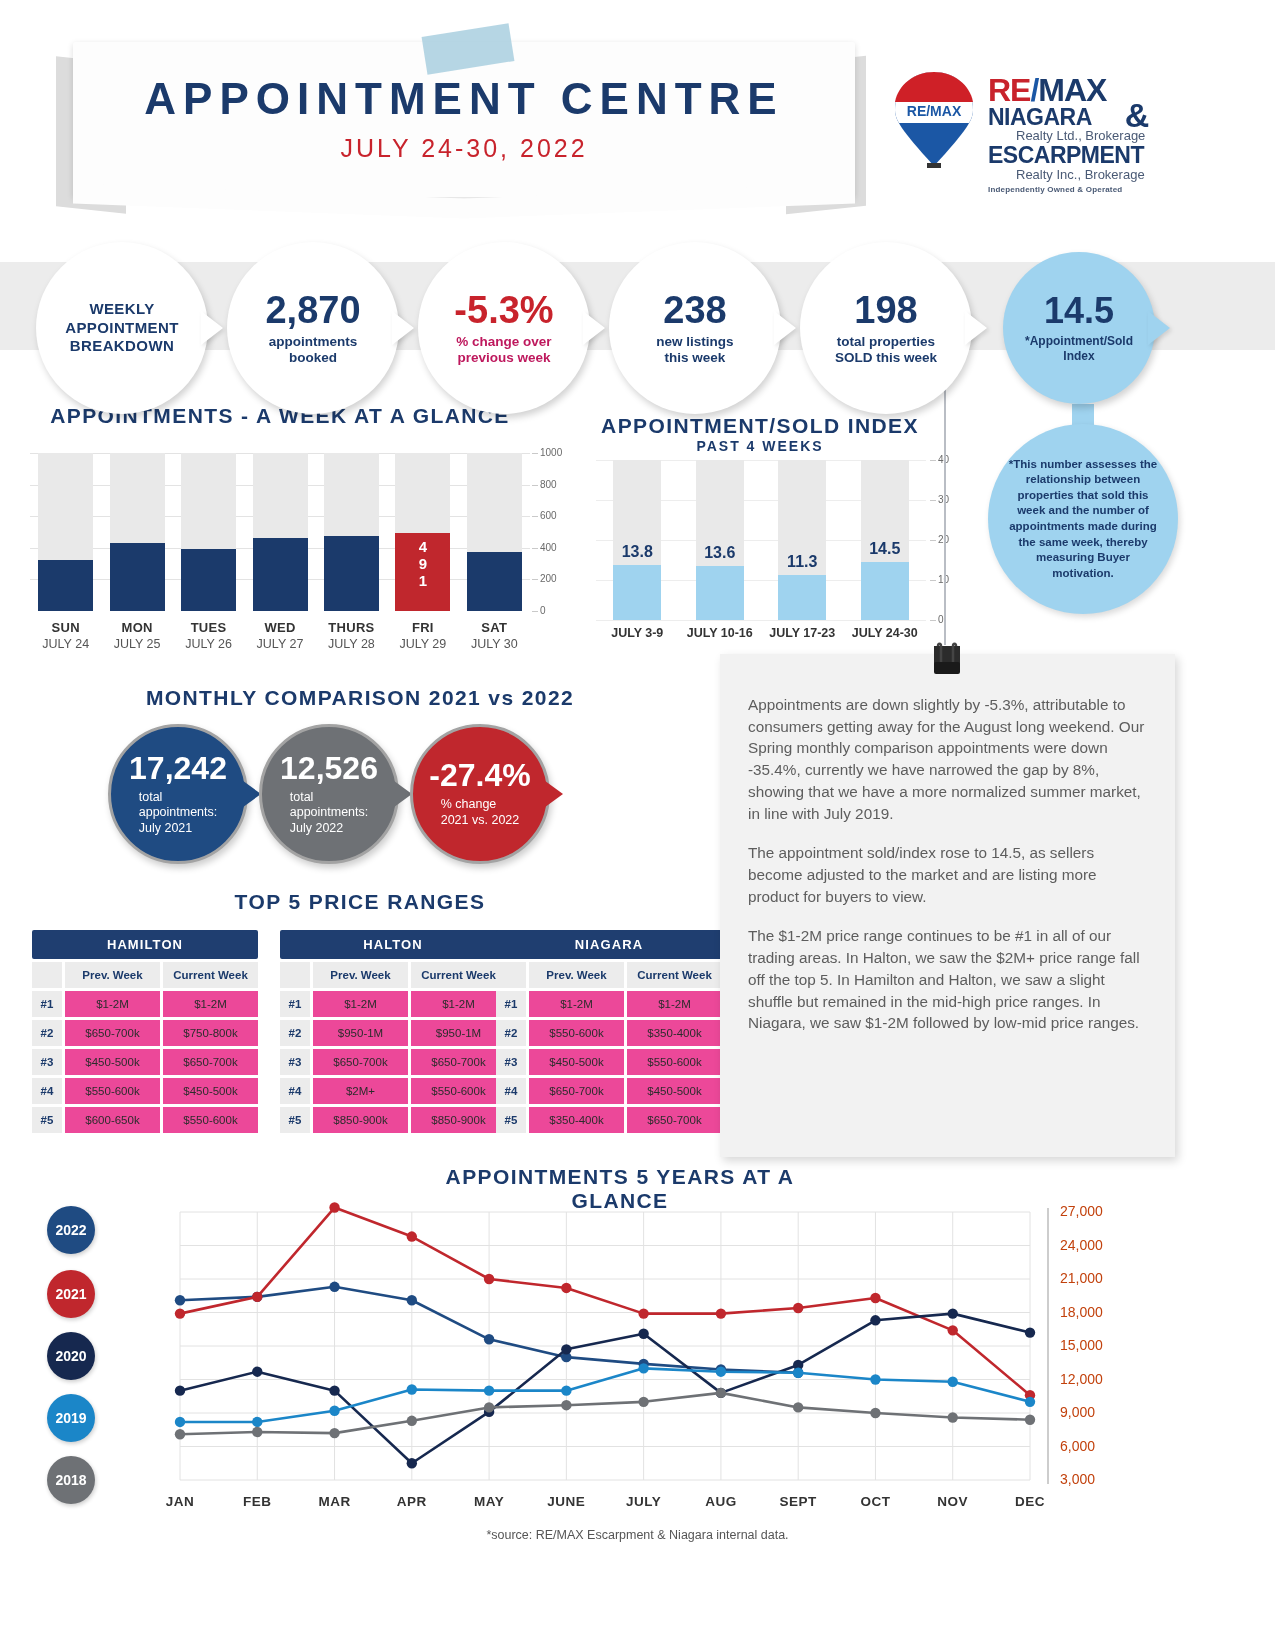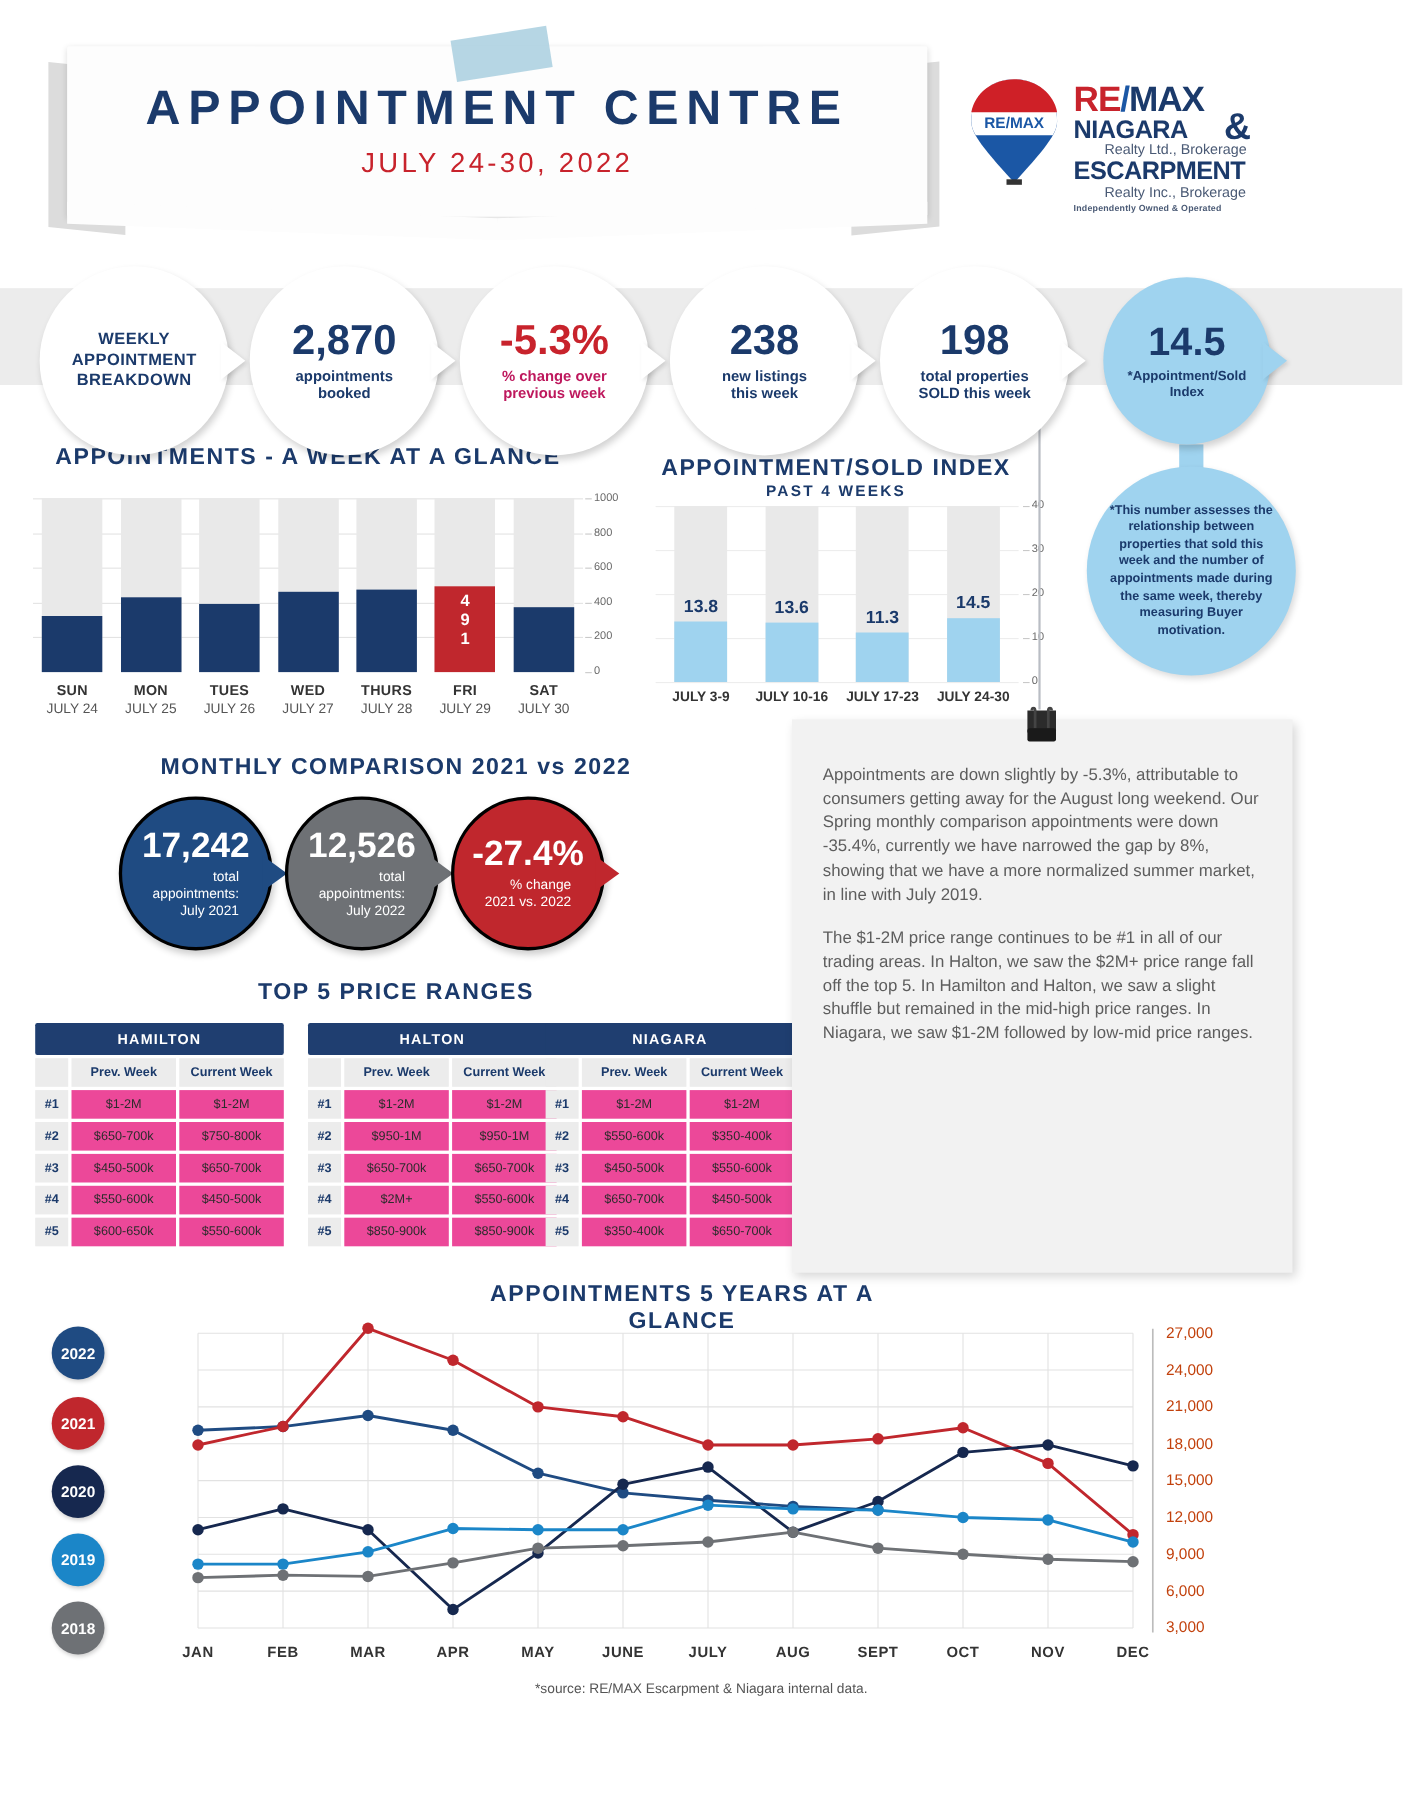--- a/index.html
+++ b/index.html
@@ -7,21 +7,21 @@
     width: 1275px; height: 1650px;
     font-family: "Liberation Sans", sans-serif;
     background: #ffffff;
     position: relative;
     overflow: hidden;
     color: #1d3461;
   }
   .red  { color: #c8232c; }
 
   
-  #header { position: absolute; left: 4px; top: 0; width: 1030px; height: 215px; }
+  #header { position: absolute; left: 16px; top: 0; width: 1030px; height: 215px; }
   .banner-shadow-l, .banner-shadow-r {
     position: absolute; background: #dcdcdc; z-index: 1;
   }
   .banner-shadow-l { left: 40px; top: 60px; width: 70px; height: 150px;
      transform: skewY(6deg); }
   .banner-shadow-r { left: 770px; top: 60px; width: 80px; height: 150px;
      transform: skewY(-6deg); }
   .banner {
     position: absolute; left: 57px; top: 42px; width: 782px; height: 155px;
     background: #fdfdfd; z-index: 3;
@@ -134,22 +134,22 @@
   #idxAxis { position:absolute; left:930px; top:453px; width:40px; height:175px; }
   #idxAxis span { position:absolute; left:8px; font-size:10px; color:#6a6a6a; }
   #idxAxis i.tick { position:absolute; left:0; width:6px; height:1px; background:#c9c9c9; }
   #idxWeeks { position:absolute; left:580px; top:626px; width:360px; height:24px; }
   .iwk { position:absolute; width:98px; text-align:center; font-size:12.5px; font-weight:600; color:#333; }
 
   
   .mcirc {
     position:absolute; border-radius:50%; width:140px; height:140px;
     display:flex; flex-direction:column; align-items:center; justify-content:center;
-    text-align:right; color:#fff; box-shadow:2px 4px 7px rgba(0,0,0,.2); z-index:4;
-    border:3px solid #000000;
+    text-align:left; color:#fff; box-shadow:2px 4px 7px rgba(0,0,0,.2); z-index:4;
+    border:3px solid #a3a3a3;
   }
   .mcirc .arrow {
     position:absolute; right:-16px; top:50%; margin-top:-16px;
     width:0;height:0;border-top:16px solid transparent;border-bottom:16px solid transparent;
   }
   .m-big { font-size:32px; font-weight:800; line-height:1; }
   .m-lab { font-size:12.5px; font-weight:500; line-height:1.25; margin-top:6px; }
   #mc0 { left:108px; top:724px; background:#1f4b82; }
   #mc0 .arrow { border-left:22px solid #1f4b82; }
   #mc1 { left:259px; top:724px; background:#6e7175; }
@@ -504,20 +504,21 @@
     </div>
     <div class="pt-row">
       <div class="pt-rank">#5</div>
       <div class="pt-cell">$350-400k</div>
       <div class="pt-cell">$650-700k</div>
     </div>
   </div>
 
 <div id="panel">
   <p>Appointments are down slightly by -5.3%, attributable to consumers getting away for the August long weekend. Our Spring monthly comparison appointments were down -35.4%, currently we have narrowed the gap by 8%, showing that we have a more normalized summer market, in line with July 2019.</p>
+  <p>The appointment sold/index rose to 14.5, as sellers become adjusted to the market and are listing more product for buyers to view.</p>
   <p>The $1-2M price range continues to be #1 in all of our trading areas. In Halton, we saw the $2M+ price range fall off the top 5. In Hamilton and Halton, we saw a slight shuffle but remained in the mid-high price ranges. In Niagara, we saw $1-2M followed by low-mid price ranges.</p>
 </div>
 <svg id="clip" viewBox="0 0 42 36">
   <path d="M8 4 h26 v20 h-26 z" fill="#2b2b2b"></path>
   <path d="M12 4 c0 -3 3 -3 3 0 v16" stroke="#444" stroke-width="2.5" fill="none"></path>
   <path d="M30 4 c0 -3 -3 -3 -3 0 v16" stroke="#444" stroke-width="2.5" fill="none"></path>
   <rect x="8" y="20" width="26" height="12" rx="2" fill="#1a1a1a"></rect>
 </svg>
 
 <div class="sec-title" id="yearTitle">APPOINTMENTS 5 YEARS AT A GLANCE</div>

